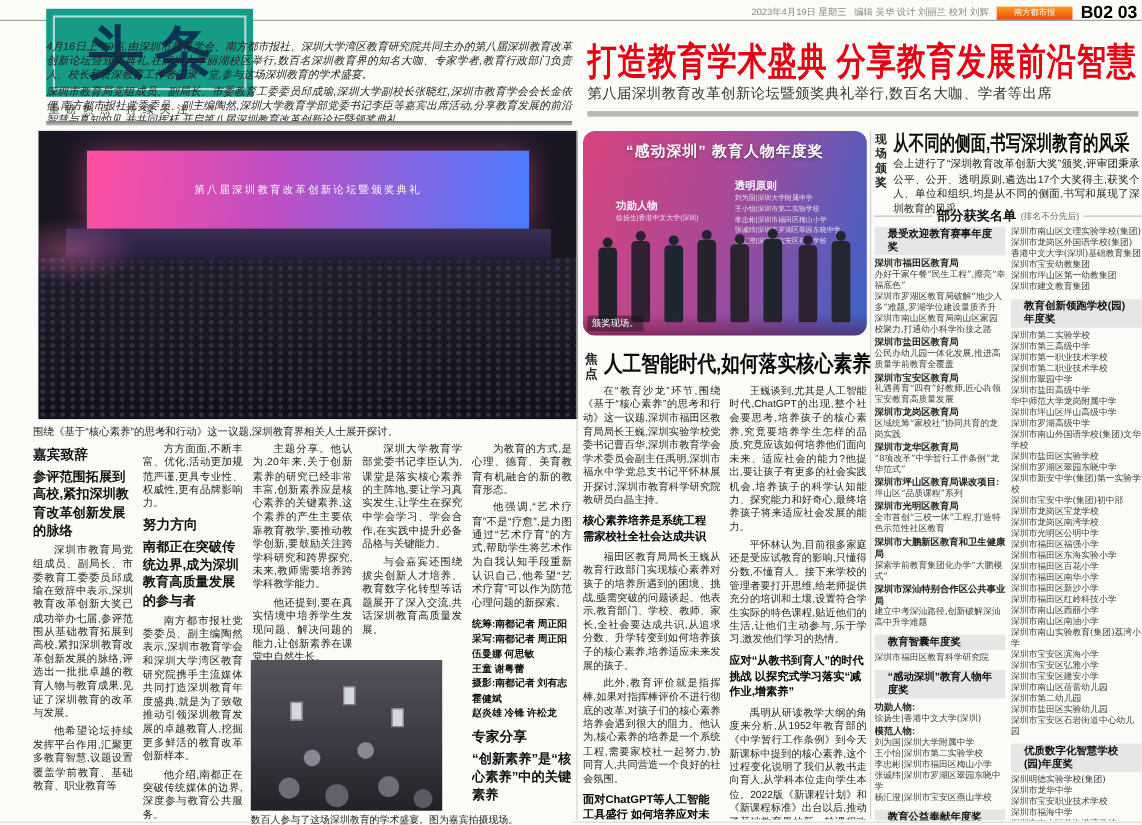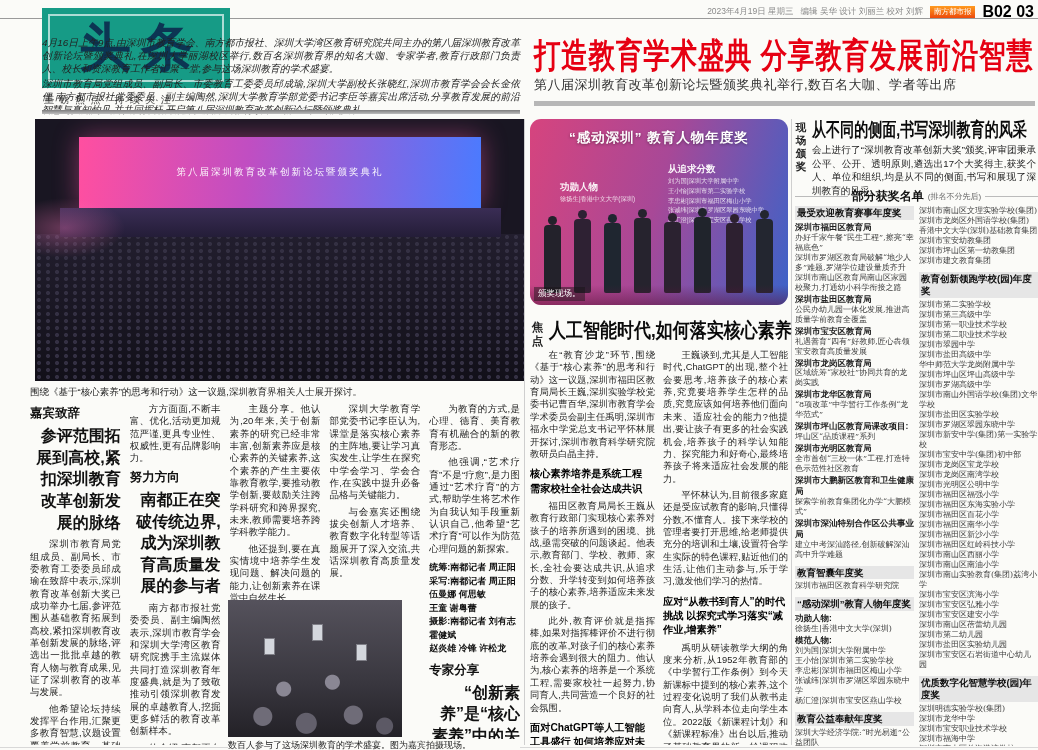--- a/index.html
+++ b/index.html
@@ -7,21 +7,21 @@
         font-family:"Liberation Sans","DejaVu Sans",sans-serif;color:#1c1c1c;}
   .abs{position:absolute;}
   
   .toprule{left:0;right:0;top:18px;height:1px;background:#9a9a9a;}
   .logo{left:42px;top:8px;width:188px;height:80px;background:#169b86;display:flex;align-items:center;justify-content:center;}
   .logo::after{content:"";position:absolute;inset:6px;border:2px solid rgba(255,255,255,.65);pointer-events:none;}
   .logo span{font-size:52px;font-weight:bold;color:#0c3553;letter-spacing:10px;margin-left:10px;}
   .tagline{left:44px;top:93px;font-size:10px;letter-spacing:5.5px;color:#444;}
   .dateline{top:3px;right:4px;display:flex;align-items:center;gap:7px;}
   .meta{font-size:8.5px;color:#8a8a8a;}
-  .badge{font-size:7.5px;color:#fff;padding:1px 4px;background:linear-gradient(#ff9b1f,#ec4a0c);line-height:1.3;}
+  .badge{font-size:7.5px;color:#fff;padding:1px 16px;background:linear-gradient(#ff9b1f,#ec4a0c);line-height:1.3;}
   .pageno{font-size:16px;font-weight:900;color:#000;}
   
   .intro{left:42px;top:37px;width:478px;font-size:9.8px;line-height:1.32;text-align:justify;color:#222;font-style:italic;}
   .intro p{margin:0 0 2px 0;}
   .introbar{left:42px;top:110px;width:478px;height:3.5px;background:linear-gradient(#7d7d7d,#bdbdbd);}
   .mainhead{left:534px;top:33px;font-size:34px;font-weight:900;color:#e60012;white-space:nowrap;
             transform:scaleX(.78);transform-origin:left top;letter-spacing:1px;}
   .subhead{left:534px;top:76px;font-size:13px;color:#333;letter-spacing:.5px;}
   .headrule{left:534px;top:101px;width:501px;height:5px;background:#b7b7b7;}
   
@@ -33,21 +33,21 @@
   .pm-stage{position:absolute;left:5%;right:5%;top:34%;height:11%;background:linear-gradient(#3a2d55,#241d38);}
   .pm-aud{position:absolute;left:0;right:0;bottom:0;height:56%;
           background-image:radial-gradient(circle at 4px 3px,#343043 1.8px,transparent 2.3px),linear-gradient(#221e2e,#121019);
           background-size:9px 7px,100% 100%;}
   .pm-glow{position:absolute;left:-30px;top:30%;width:120px;height:60px;background:radial-gradient(closest-side,rgba(255,120,190,.35),transparent);}
   .cap1{left:30px;top:386px;width:490px;font-size:9.5px;color:#222;}
   
   .lcols{left:30px;top:403px;width:490px;height:342px;display:flex;gap:9px;}
   .lcol{width:90.8px;height:342px;overflow:hidden;font-size:9.5px;line-height:1.3;text-align:justify;color:#222;}
   .b-k{font-size:12.5px;font-weight:bold;margin:2px 0 4px;color:#111;text-align:left;}
-  .b-s{font-size:16px;font-weight:bold;line-height:1.35;margin:0 0 5px;color:#111;text-align:right;}
+  .b-s{font-size:12px;font-weight:bold;line-height:1.35;margin:0 0 5px;color:#111;text-align:left;}
   .b-p{margin:0 0 4px;text-indent:2em;}
   .b-c{font-weight:bold;white-space:pre-line;font-size:9px;line-height:1.5;margin:6px 0;color:#111;text-align:left;}
   .photo-crowd{left:228px;top:600px;width:174px;height:137px;z-index:5;overflow:hidden;
      background:
        radial-gradient(circle at 20% 85%,#6f6c78 9px,transparent 10px),
        radial-gradient(circle at 45% 90%,#63606c 10px,transparent 11px),
        radial-gradient(circle at 72% 84%,#6f6c78 9px,transparent 10px),
        radial-gradient(circle at 90% 92%,#5c5965 8px,transparent 9px),
        radial-gradient(circle at 32% 65%,#8a8794 7px,transparent 8px),
        radial-gradient(circle at 60% 60%,#8a8794 7px,transparent 8px),
@@ -77,21 +77,21 @@
   
   .awdkick{left:795px;top:121px;width:12px;font-size:10.5px;}
   .awdhead{left:812px;top:117px;font-size:19px;font-weight:900;color:#0a0a0a;white-space:nowrap;
            transform:scaleX(.74);transform-origin:left top;}
   .awdlead{left:812px;top:143px;width:224px;font-size:9.6px;line-height:1.42;text-align:justify;color:#222;}
   .listtitle{left:795px;top:188px;width:243px;display:flex;align-items:center;gap:4px;}
   .listtitle .ln{flex:1;height:1px;background:#bbb;}
   .listtitle .tt{font-size:12px;font-weight:bold;color:#111;}
   .listtitle .nt{font-size:8px;color:#666;}
   .awdcol{position:absolute;top:206px;width:119px;height:540px;overflow:hidden;}
-  .b-hdr{font-size:9.5px;font-weight:bold;background:#e6e6e6;padding:1px 2px;margin:6px 0 2px;color:#111;line-height:1.25;}
+  .b-hdr{font-size:9.5px;font-weight:bold;background:#e6e6e6;padding:1px 12px;margin:6px 0 2px;color:#111;line-height:1.25;}
   .awdcol .b-hdr:first-child{margin-top:0;}
   .b-bold{font-size:8.5px;font-weight:bold;color:#222;line-height:1.28;margin-top:1px;}
   .b-desc{font-size:8px;line-height:1.25;color:#3d3d3d;font-family:"DejaVu Serif","Liberation Serif",serif;}
   .botrule{left:0;right:0;top:747px;height:1px;background:#d8d8d8;}
 </style>
 </head>
 <body>
 
 <div id="page">
 
@@ -174,21 +174,21 @@
   <div class="abs vrule" style="left:524px;"></div>
   <div class="abs vrule" style="left:791px;"></div>
 
   <div class="abs photo-stage">
     <div class="ps-title">“感动深圳” 教育人物年度奖</div>
     <div class="ps-grp" style="left:30px;top:62px;">
       <div class="lab">功勋人物</div>
       <div class="nm">徐扬生|香港中文大学(深圳)</div>
     </div>
     <div class="ps-grp" style="left:138px;top:44px;">
-      <div class="lab">从追求分数</div>
+      <div class="lab">透明原则</div>
       <div class="nm">刘为国|深圳大学附属中学
 王小怡|深圳市第二实验学校
 李忠彬|深圳市福田区梅山小学
 张诚纬|深圳市罗湖区翠园东晓中学
 杨汇澄|深圳市宝安区燕山学校</div>
     </div>
     <span class="fig" style="left:14px;height:68px;background:#23222b;"></span>
     <span class="fig" style="left:44px;height:74px;background:#2e2133;"></span>
     <span class="fig" style="left:74px;height:70px;background:#1f2630;"></span>
     <span class="fig" style="left:104px;height:75px;background:#26232e;"></span>

